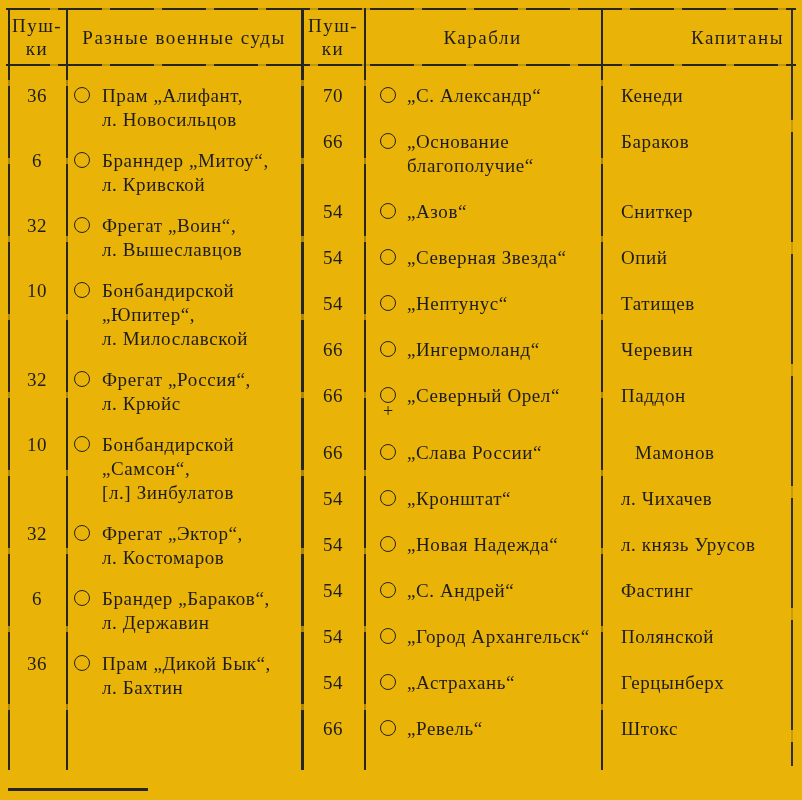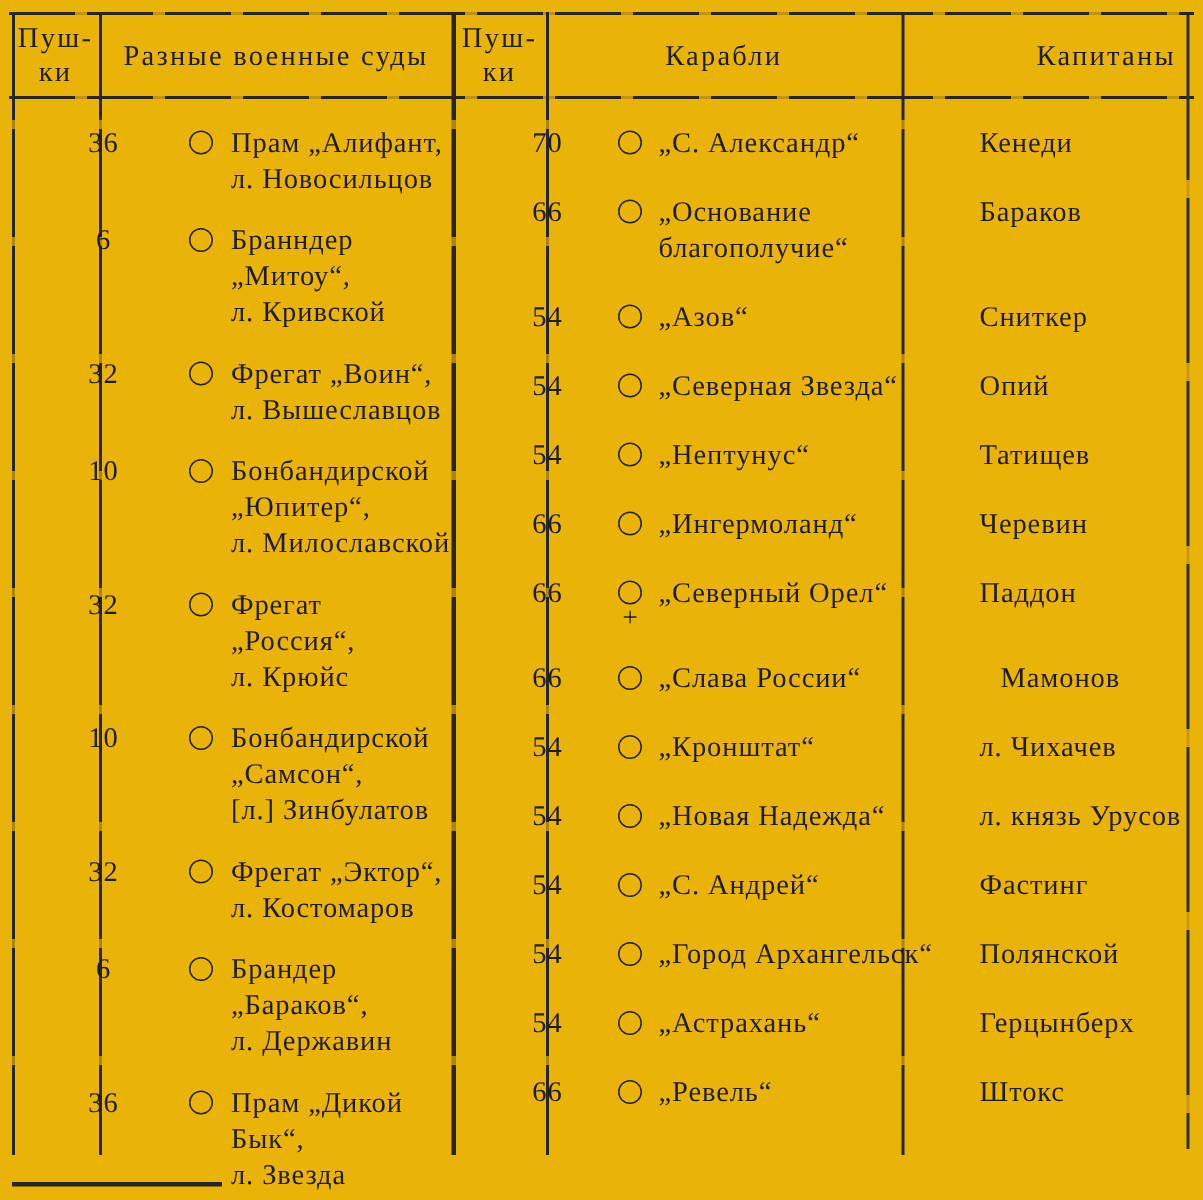--- a/index.html
+++ b/index.html
@@ -16,26 +16,26 @@
   .vline.thick{width:3px;}
   .vline.faint{width:2px;
     background-image:repeating-linear-gradient(180deg,#2e2e2e 0 110px,rgba(46,46,46,.18) 110px 122px);}
   .footrule{position:absolute;left:8px;top:788px;width:140px;height:3px;background:#262626;}
   
   .hdr{position:absolute;text-align:center;font-size:19px;line-height:23px;
     letter-spacing:1.5px;white-space:pre-line;}
   
   .lbody{position:absolute;left:8px;top:84px;width:294px;}
   .rbody{position:absolute;left:302px;top:84px;width:492px;}
-  .lrow,.rrow{display:flex;align-items:flex-start;font-size:19px;line-height:24px;letter-spacing:.6px;margin-left:32px;}
+  .lrow,.rrow{display:flex;align-items:flex-start;font-size:19px;line-height:24px;letter-spacing:.6px;}
   .lrow{margin-bottom:17px;}
   .rrow{margin-bottom:22px;}
   .lguns{flex:0 0 58px;text-align:center;}
   .rguns{flex:0 0 62px;text-align:center;}
-  .lentry{display:flex;align-items:flex-start;padding-left:28px;}
+  .lentry{display:flex;align-items:flex-start;padding-left:8px;}
   .rship{flex:0 0 237px;display:flex;align-items:flex-start;padding-left:16px;box-sizing:border-box;}
   .rcapt{flex:1;padding-left:20px;}
   .circle{flex:0 0 16px;width:16px;height:16px;box-sizing:border-box;
     border:1.6px solid #222;border-radius:50%;margin-top:3px;}
   .lentry .circle{margin-right:12px;}
   .circwrap{display:flex;flex-direction:column;align-items:center;flex:0 0 16px;margin-right:11px;}
   .circwrap .circle{margin-right:0;}
   .cross{font-size:18px;line-height:15px;margin-top:1px;letter-spacing:0;}
   .ltext span,.rtext span,.rcapt span{display:block;}
   .rcapt span.cont{padding-left:14px;}
@@ -145,21 +145,21 @@
             <span class="line">л. Державин</span>
           </div>
         </div>
       </div>
       <div class="lrow">
         <div class="lguns">36</div>
         <div class="lentry">
           <span class="circle"></span>
           <div class="ltext">
             <span class="line">Прам „Дикой Бык“,</span>
-            <span class="line">л. Звезда</span>
+            <span class="line">л. Бахтин</span>
           </div>
         </div>
       </div>
     </div>
   <div class="rbody" id="right-body">
       <div class="rrow">
         <div class="rguns">70</div>
         <div class="rship">
           <span class="circwrap">
             <span class="circle"></span>

